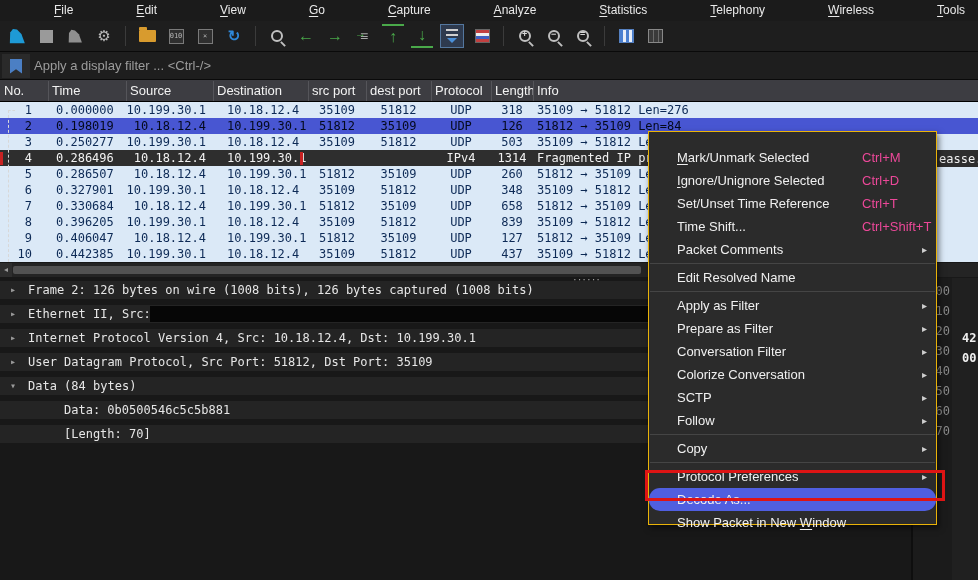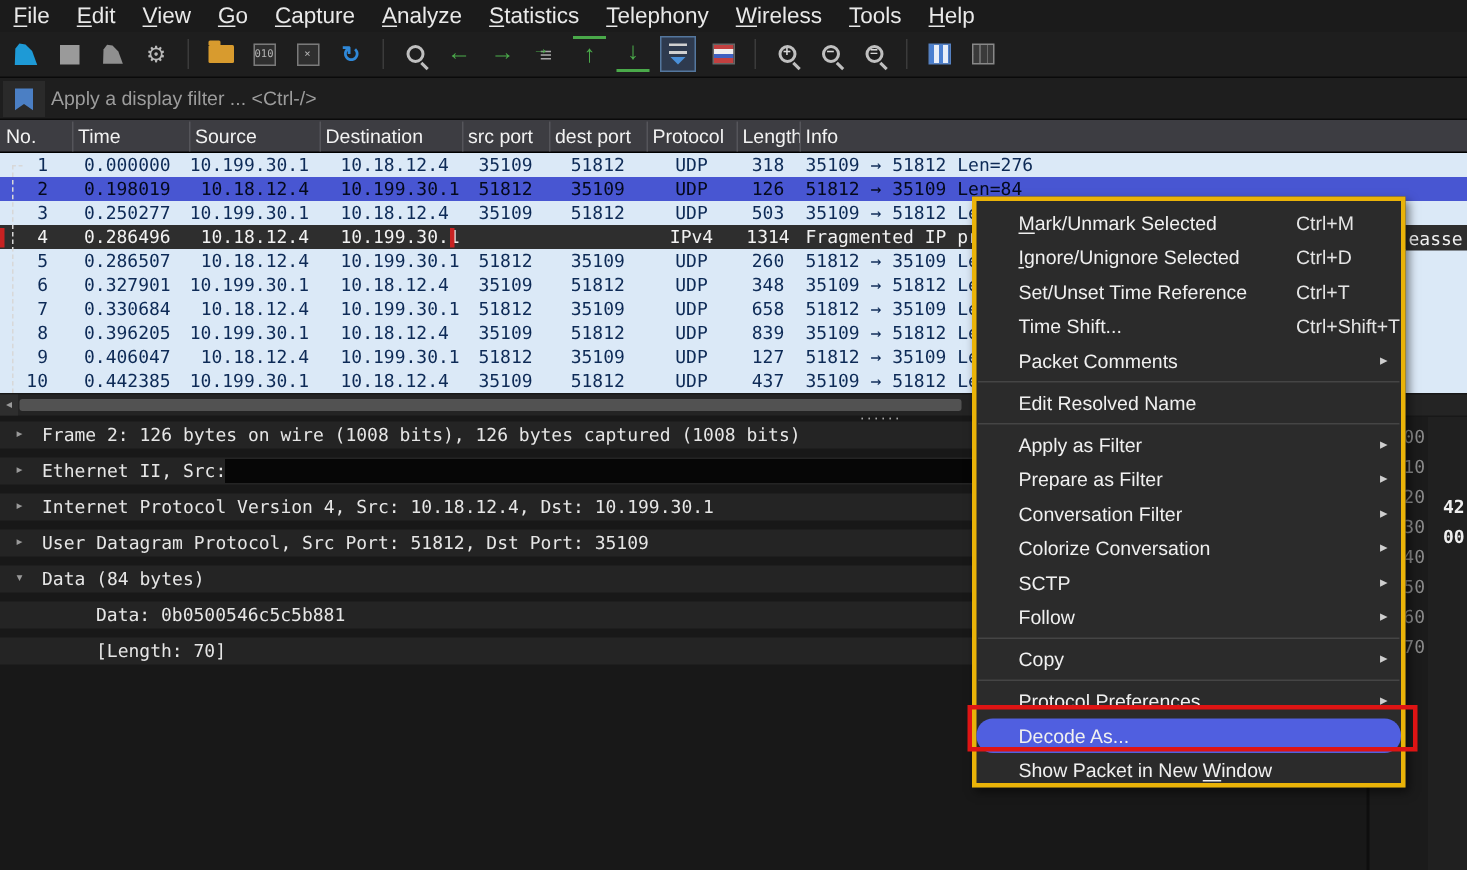--- a/index.html
+++ b/index.html
@@ -3,21 +3,21 @@
 <meta charset="utf-8">
 <style>
   * { margin:0; padding:0; box-sizing:border-box; }
   html,body { width:978px; height:580px; overflow:hidden; background:#181818;
     font-family:"Liberation Sans", sans-serif; }
   #app { position:relative; width:978px; height:580px; background:#181818; }
 
   
   .menubar { position:absolute; left:0; top:0; width:978px; height:21px;
     background:#1b1b1b; display:flex; align-items:center; }
-  .menubar .mitem { color:#e9e9e9; font-size:15px; padding:0 9px; line-height:21px; cursor:default; }
+  .menubar .mitem { color:#e9e9e9; font-size:12px; padding:0 9px; line-height:21px; cursor:default;margin-left:45px; }
   .uline { text-decoration:underline; text-underline-offset:2px; }
 
   
   .toolbar { position:absolute; left:0; top:21px; width:978px; height:31px;
     background:#1e1e1e; border-bottom:1px solid #0a0a0a;
     display:flex; align-items:center; padding-left:6px; gap:7px; }
   .tsep { width:1px; height:20px; background:#3b3b3b; margin:0 3px; }
   .tico { display:inline-flex; align-items:center; justify-content:center;
     width:22px; height:24px; position:relative; color:#b9b9b9; font-size:15px; }
   .fin { width:17px; height:16px; background:#1e9ad6;
@@ -116,26 +116,26 @@
   
   .bytespane { position:absolute; left:911px; top:278px; width:67px; height:302px; background:#1b1b1b;
     border-left:2px solid #0e0e0e; font-family:"DejaVu Sans Mono", monospace; font-size:12px; }
   .bytecolbg { position:absolute; left:39px; top:0; width:28px; height:302px; background:#202020; }
   .brow { position:absolute; left:0; width:67px; height:14px; line-height:14px; }
   .brow .boff { position:absolute; left:-6px; width:43px; text-align:right; color:#8a8a8a; }
   .brow .bval { position:absolute; left:49px; color:#efefef; font-weight:bold;margin-top:47px; }
 
   
   .ctxmenu { position:absolute; left:648px; top:131px; width:289px; height:394px;
-    background:#2b2b2b; border:3px solid #eab308; z-index:50; padding-top:3px;
+    background:#2b2b2b; border:1px solid #eab308; z-index:50; padding-top:14px;
     box-shadow:2px 3px 6px rgba(0,0,0,.5); }
   .cm-item { position:relative; height:23px; line-height:23px; color:#f0f0f0;
     font-size:13px; padding-left:28px; white-space:nowrap; }
   .cm-item.hl { background:#505fe0;border-radius:11px; }
-  .cm-short { position:absolute; left:213px; top:0; color:#e5e5e5; }
+  .cm-short { position:absolute; left:213px; top:0; color:#ec4899; }
   .cm-arrow { position:absolute; right:9px; top:0; color:#cfcfcf; font-size:10px; }
   .cm-sep { height:1px; background:#454545; margin:2px 1px; }
 
   .redbox { position:absolute; left:645px; top:470px; width:300px; height:31px;
     border:3px solid #de1414; z-index:60; }
 
   .row4-frag { position:absolute; left:937px; top:151px; width:41px; height:16px;
     background:#2e2e2e; color:#f0f0f0; font-family:"DejaVu Sans Mono", monospace;
     font-size:12px; line-height:16px; overflow:hidden; z-index:5; padding-left:2px; }
 </style>

